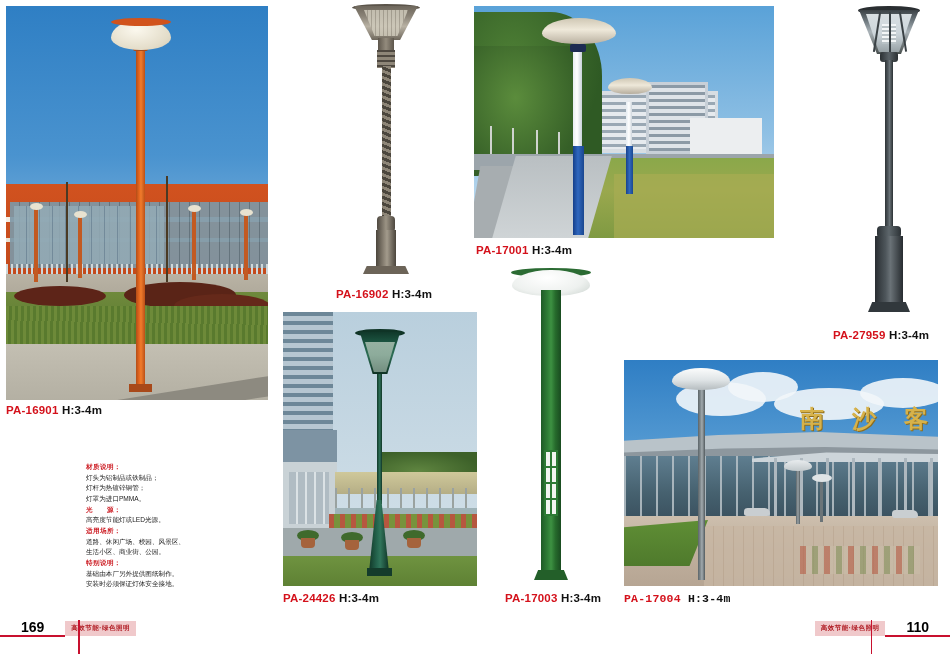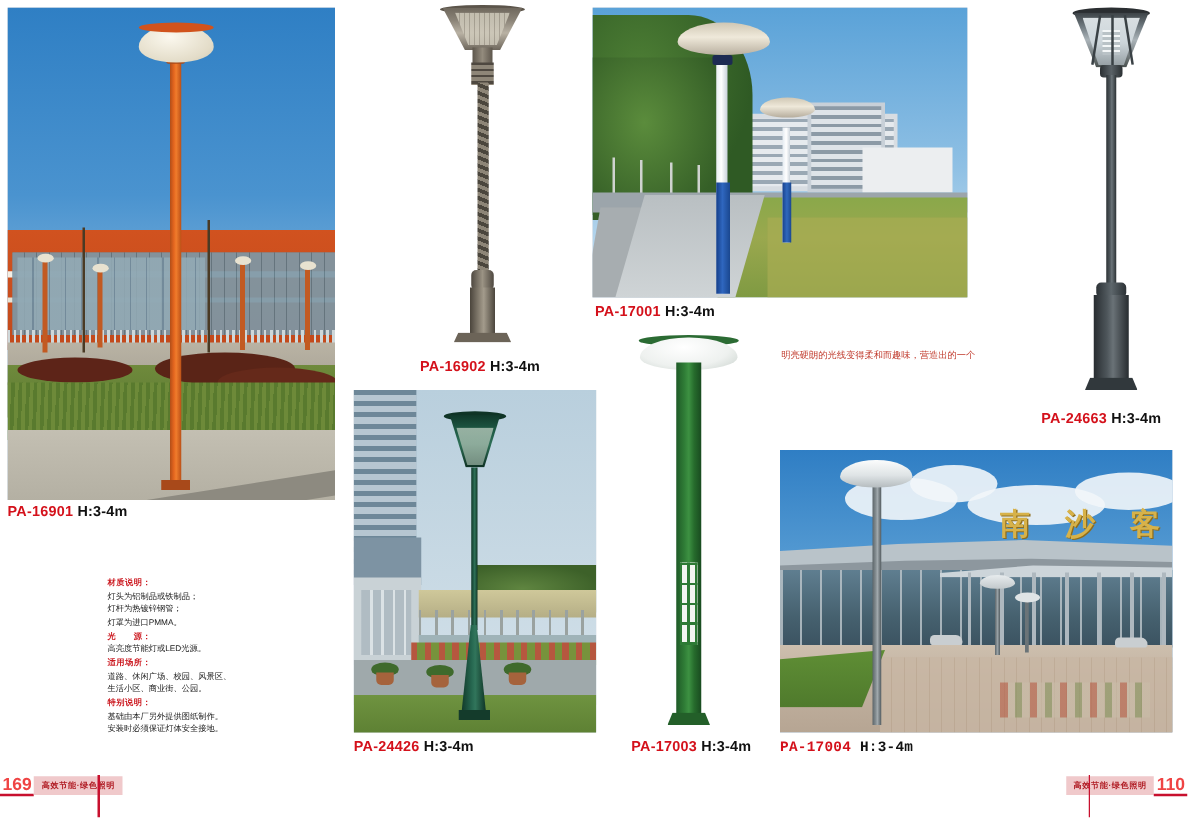--- a/index.html
+++ b/index.html
@@ -26,21 +26,21 @@
   .specs .ln{white-space:nowrap;}
 
   
   .desc{position:absolute;left:625px;top:277px;width:200px;font-size:7.4px;line-height:2.0;color:#c0392b;}
   .desc div{white-space:nowrap;}
 
   
   .foot{position:absolute;bottom:18px;height:16px;display:flex;align-items:center;}
   .foot-l{left:0;}
   .foot-r{right:0;}
-  .pgnum{font-size:14px;font-weight:bold;color:#ef4444;padding:0 2px;}
+  .pgnum{font-size:14px;font-weight:bold;color:#000000;padding:0 21px;}
   .fbar{background:#f0c9cb;color:#b01c24;font-size:6.5px;font-weight:bold;padding:3px 6px;letter-spacing:.5px;white-space:nowrap;}
   .fline-l{position:absolute;left:78px;bottom:0;width:1.5px;height:34px;background:#c8102e;}
   .fline-r{position:absolute;right:78px;bottom:0;width:1.5px;height:34px;background:#c8102e;}
   .fund{border-bottom:2px solid #c8102e;}
 
   
   #ph1{left:6px;top:6px;width:262px;height:394px;}
   #ph1 .sky{position:absolute;inset:0;background:linear-gradient(#2f7fc4 0%,#4a93cf 38%,#7db2dc 62%,#a9cbe4 78%,#cfe0ec 100%);}
   #ph1 .bldg{position:absolute;left:0;right:0;top:178px;height:96px;background:linear-gradient(#d1521f,#c2491b);}
   #ph1 .bldg:before{content:"";position:absolute;left:0;right:0;top:33px;height:5px;background:#f3efe6;}
@@ -333,21 +333,21 @@
     <div class="bar" style="left:44px;top:10px;height:40px;transform:rotate(9deg);"></div>
     <div class="bar" style="left:57px;top:10px;height:40px;"></div>
     <div class="bar" style="left:70px;top:10px;height:40px;transform:rotate(-9deg);"></div>
     <div class="collar"></div>
     <div class="pole"></div>
     <div class="swell"></div>
     <div class="shaft"></div>
     <div class="fbase"></div>
   </div>
   <div class="cap" style="left:833px;top:329px;">
-    <span class="code">PA-24663</span>
+    <span class="code">PA-27959</span>
     <span class="h">H:3-4m</span>
   </div>
 
   <div class="photo" id="ph5">
     <div class="sky"></div>
     <div class="tower"></div>
     <div class="tower2"></div>
     <div class="lowb"></div>
     <div class="trees"></div>
     <div class="pergola"></div>
@@ -431,21 +431,20 @@
     <div class="ln">高亮度节能灯或LED光源。</div>
     <div class="ln hd">适用场所：</div>
     <div class="ln">道路、休闲广场、校园、风景区、</div>
     <div class="ln">生活小区、商业街、公园。</div>
     <div class="ln hd">特别说明：</div>
     <div class="ln">基础由本厂另外提供图纸制作。</div>
     <div class="ln">安装时必须保证灯体安全接地。</div>
   </div>
 
   <div class="desc">
-    <div>明亮硬朗的光线变得柔和而趣味，营造出的一个</div>
   </div>
 
   <div class="foot foot-l">
     <span class="pgnum fund">169</span>
     <span class="fbar">高效节能·绿色照明</span>
   </div>
   <div class="fline-l"></div>
 
   <div class="foot foot-r">
     <span class="fbar">高效节能·绿色照明</span>

